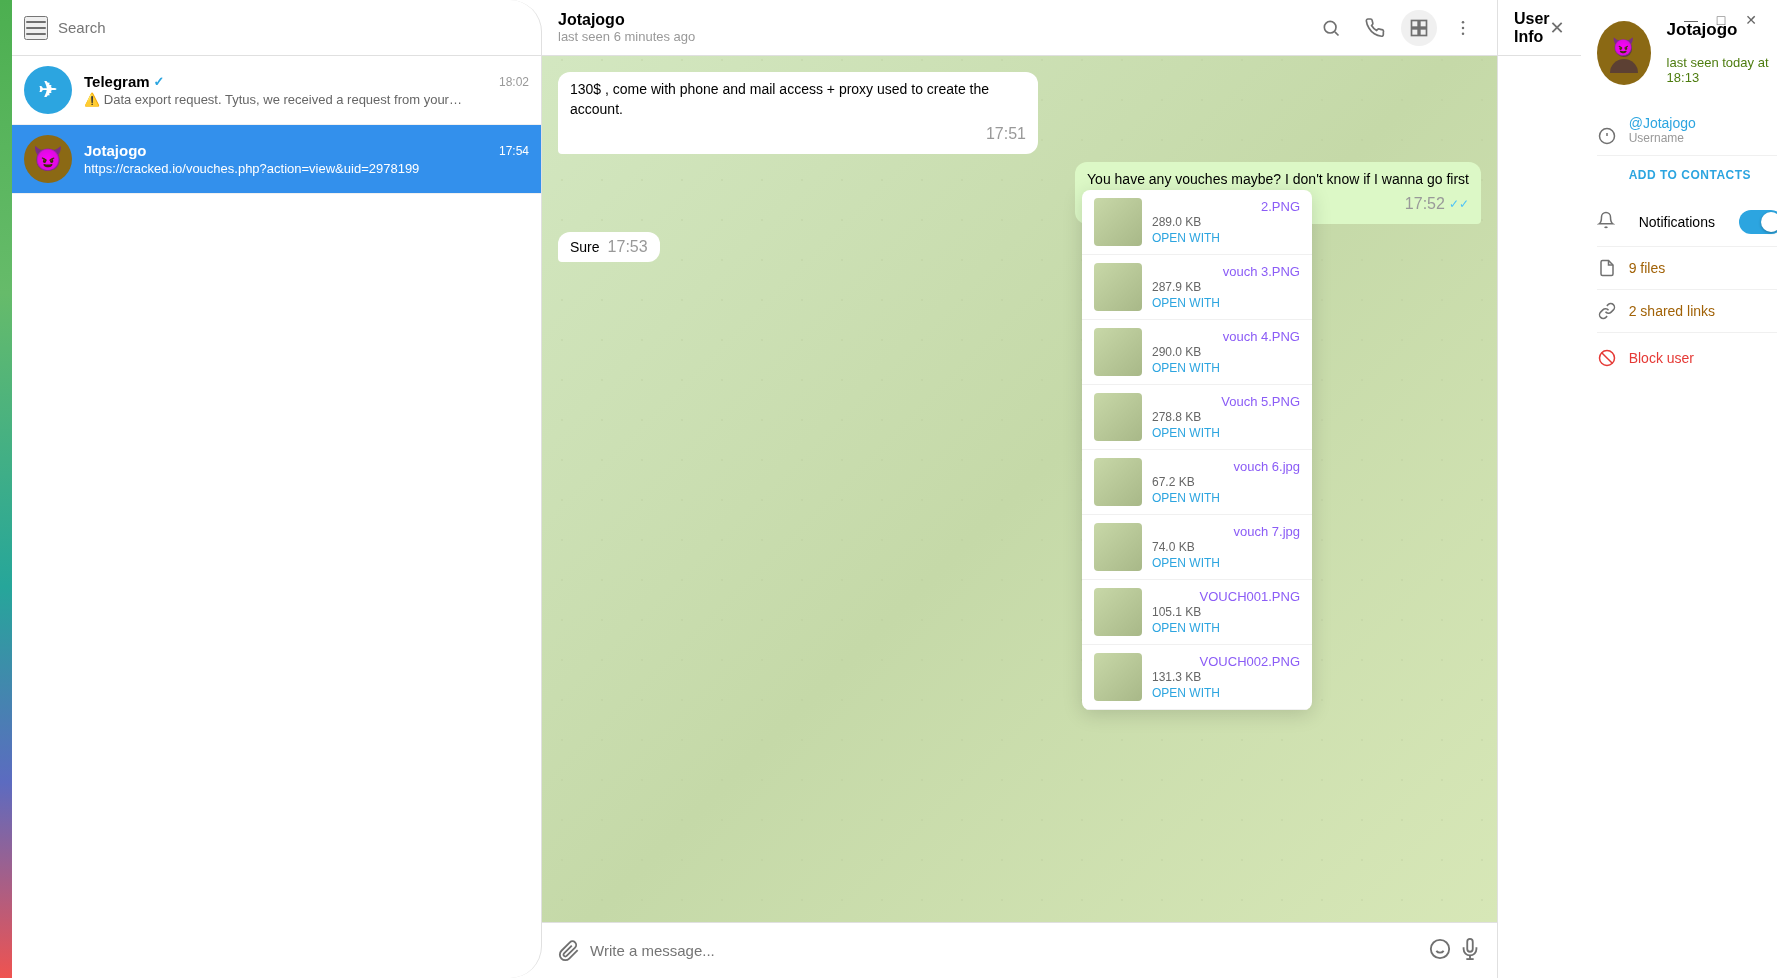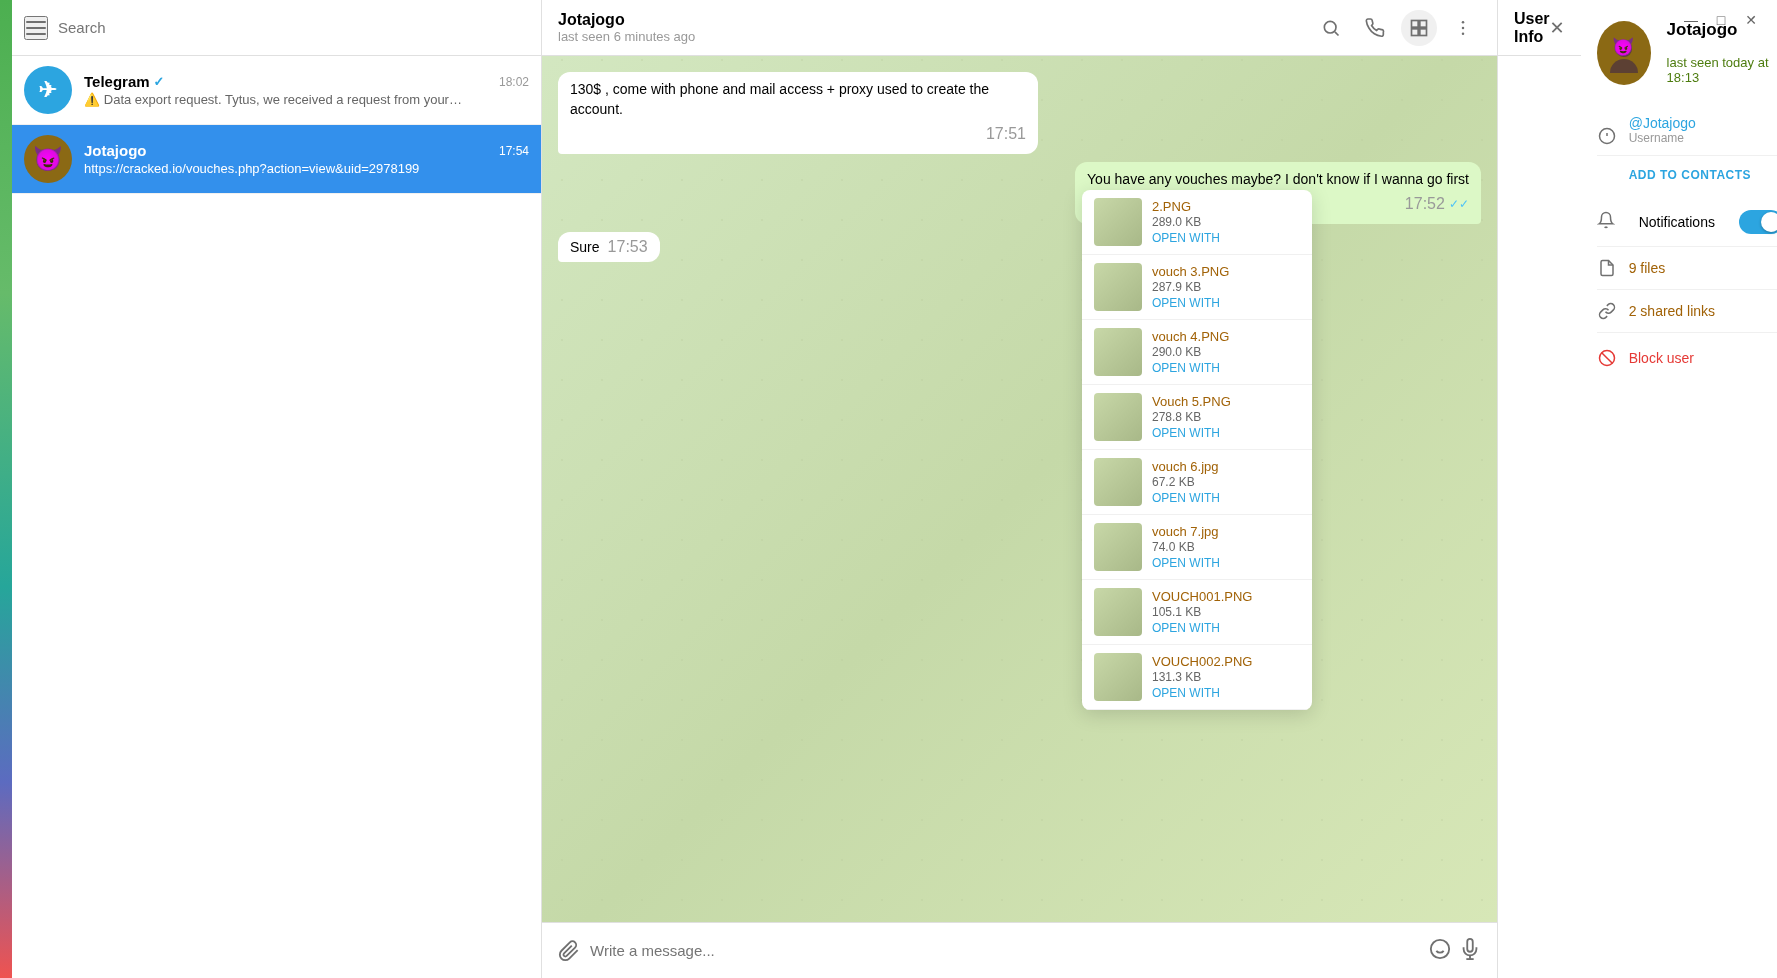--- a/index.html
+++ b/index.html
@@ -5,20 +5,21 @@
     * { box-sizing: border-box; margin: 0; padding: 0; }
     body { font-family: -apple-system, BlinkMacSystemFont, 'Segoe UI', sans-serif; background: #fff; display: flex; height: 978px; width: 1777px; overflow: hidden; }
 
     
     .sidebar {
       width: 530px;
       display: flex;
       flex-direction: column;
       border-right: 1px solid #e0e0e0;
       background: #fff;
+      border-radius: 32px;
     }
     .sidebar-header {
       display: flex;
       align-items: center;
       padding: 8px 12px;
       border-bottom: 1px solid #e0e0e0;
       height: 56px;
       gap: 10px;
     }
     .hamburger-icon {
@@ -164,21 +165,21 @@
     }
     .file-thumb {
       width: 48px; height: 48px; background: #e0e7d0; border-radius: 4px;
       flex-shrink: 0; overflow: hidden; display: flex; align-items: center; justify-content: center;
       font-size: 8px; color: #999;
     }
     .file-thumb-img {
       width: 100%; height: 100%; background: linear-gradient(135deg, #c8d8a8, #a8b888);
     }
     .file-details { flex: 1; min-width: 0; }
-    .file-name { font-size: 13px; font-weight: 500; color: #a16207; white-space: nowrap; overflow: hidden; text-overflow: ellipsis; }
+    .file-name { font-size: 13px; font-weight: 500; color: #8b5cf6; white-space: nowrap; overflow: hidden; text-overflow: ellipsis; text-align: right; }
     .file-size { font-size: 12px; color: #666; margin-top: 1px; }
     .file-open { font-size: 12px; color: #2ca5e0; font-weight: 500; margin-top: 2px; cursor: pointer; }
 
     
     .sure-bubble {
       background: #fff;
       border-radius: 12px;
       padding: 6px 12px;
       display: inline-flex;
       align-items: center;

